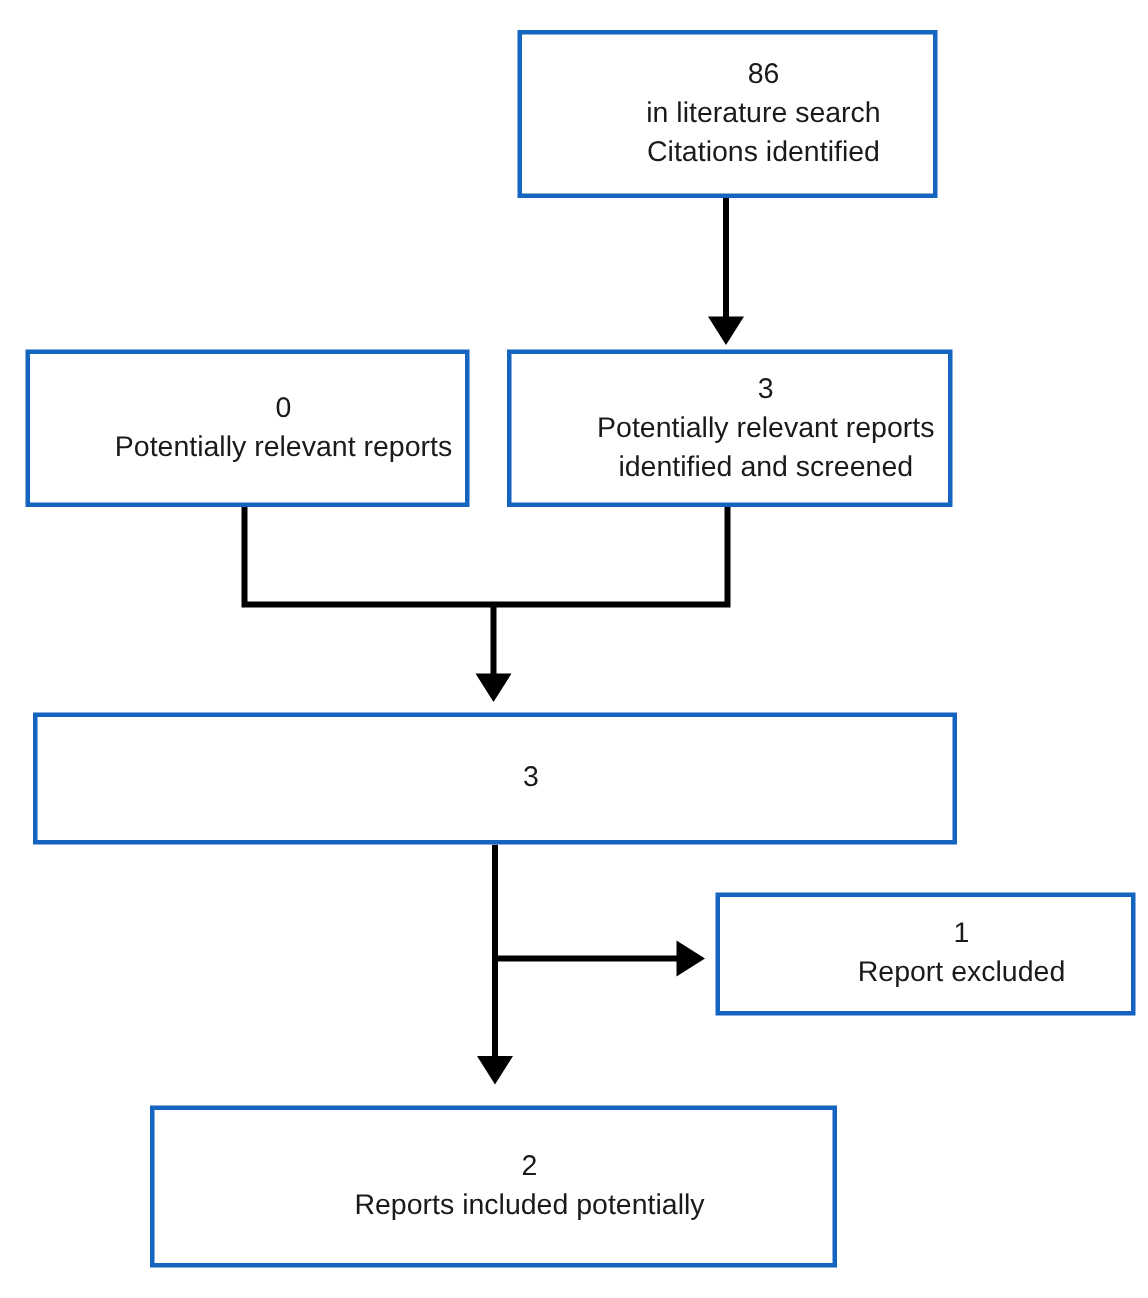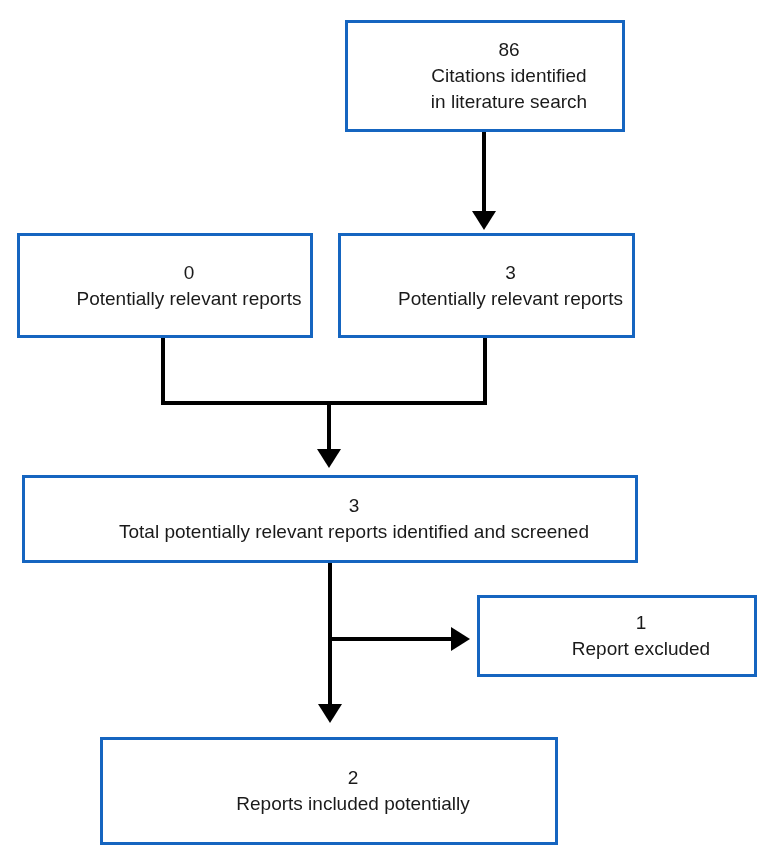--- a/index.html
+++ b/index.html
@@ -82,37 +82,37 @@
       <polygon points="330,723 318,704 342,704"></polygon>
     </g>
     <g>
       <line x1="330" y1="639" x2="452" y2="639"></line>
       <polygon points="470,639 451,627 451,651"></polygon>
     </g>
   </svg>
 
   <div class="flow-box box-citations">
     <div class="num">86</div>
+    <div class="line">in literature search</div>
     <div class="line">Citations identified</div>
-    <div class="line">in literature search</div>
   </div>
 
   <div class="flow-box box-other-sources">
     <div class="num">0</div>
     <div class="line">Potentially relevant reports</div>
   </div>
 
   <div class="flow-box box-identified-screened">
     <div class="num">3</div>
     <div class="line">Potentially relevant reports</div>
+    <div class="line">identified and screened</div>
   </div>
 
   <div class="flow-box box-total-screened">
     <div class="num">3</div>
-    <div class="line">Total potentially relevant reports identified and screened</div>
   </div>
 
   <div class="flow-box box-excluded">
     <div class="num">1</div>
     <div class="line">Report excluded</div>
   </div>
 
   <div class="flow-box box-included">
     <div class="num">2</div>
     <div class="line">Reports included potentially</div>

